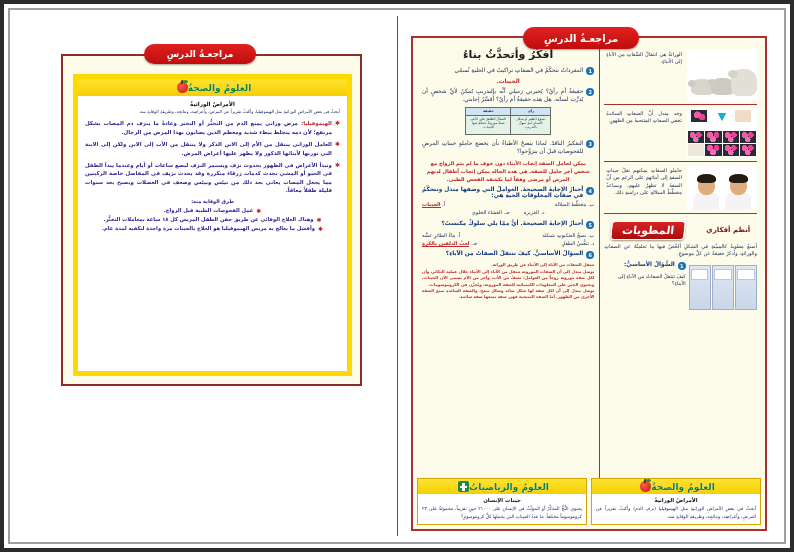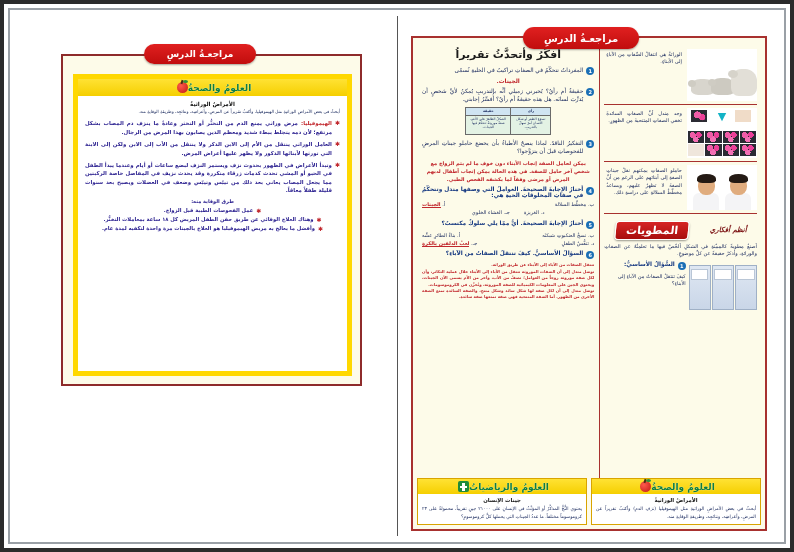--- a/index.html
+++ b/index.html
@@ -141,21 +141,21 @@
   .fold-wrap{margin-top:5px;text-align:center;position:relative;}
   .fold-banner{
     display:inline-block;background:linear-gradient(#d62424,#a80e0e);
     color:#fff;font-weight:bold;font-size:11px;padding:2px 10px;
     border-radius:4px;transform:skewX(-6deg);
     box-shadow:0 1px 2px rgba(0,0,0,.4);
     border:1px solid #fff;
   }
   .fold-sub{
     display:inline-block;color:#7b1113;font-weight:bold;font-size:7px;
-    vertical-align:middle;margin-left:16px;font-style:italic;
+    vertical-align:middle;margin-left:16px;
   }
   .trifold{
     width:70px;height:45px;margin:4px auto 0 auto;
     display:flex;gap:1px;
   }
   .tpanel{flex:1 1 0;background:linear-gradient(#dfe7f2,#c9d6e8);border:1px solid #9fb0c6;}
   .tpanel .tlabel{margin:3px auto 0 auto;width:76%;height:9px;background:#ffffff;border:1px solid #b9c6d6;}
 
   
   .choices{display:flex;justify-content:space-between;gap:4px;margin:1px 0;}
@@ -318,21 +318,21 @@
                <div class="qline">
                  <div class="num">1</div>
                  <div class="qtext ar-blue s6">السُّؤالُ الأساسيُّ:</div>
                </div>
                <div class="ar s5">كيفَ تنتقلُ الصفاتُ من الآباءِ إلى الأبناءِ؟</div>
              </div>
            </div>
          </div>
 
          <div class="col col-think">
-           <div class="col-title">أفكِّرُ وأتحدَّثُ تقريراُ</div>
+           <div class="col-title">أفكِّرُ وأتحدَّثُ بناءُ</div>
 
            <div class="qline">
              <div class="num">1</div>
              <div class="qtext ar s6">المفرداتُ تتحكّمُ في الصفاتِ تراكيبُ في الخليةِ تُسمّى</div>
            </div>
            <div class="ar-red s6" style="text-align:center;margin-bottom:3px;">الجينات.</div>
 
            <div class="qline">
              <div class="num">2</div>
              <div class="qtext ar s6">حقيقةٌ أم رأيٌ؟ يُخبرني زميلي أنَّه بالتدريبِ يُمكنُ لأيِّ شخصٍ أن يُدرِّبَ لسانَه. هل هذه حقيقةٌ أم رأيٌ؟ أُفسِّرُ إجابتي.</div>

